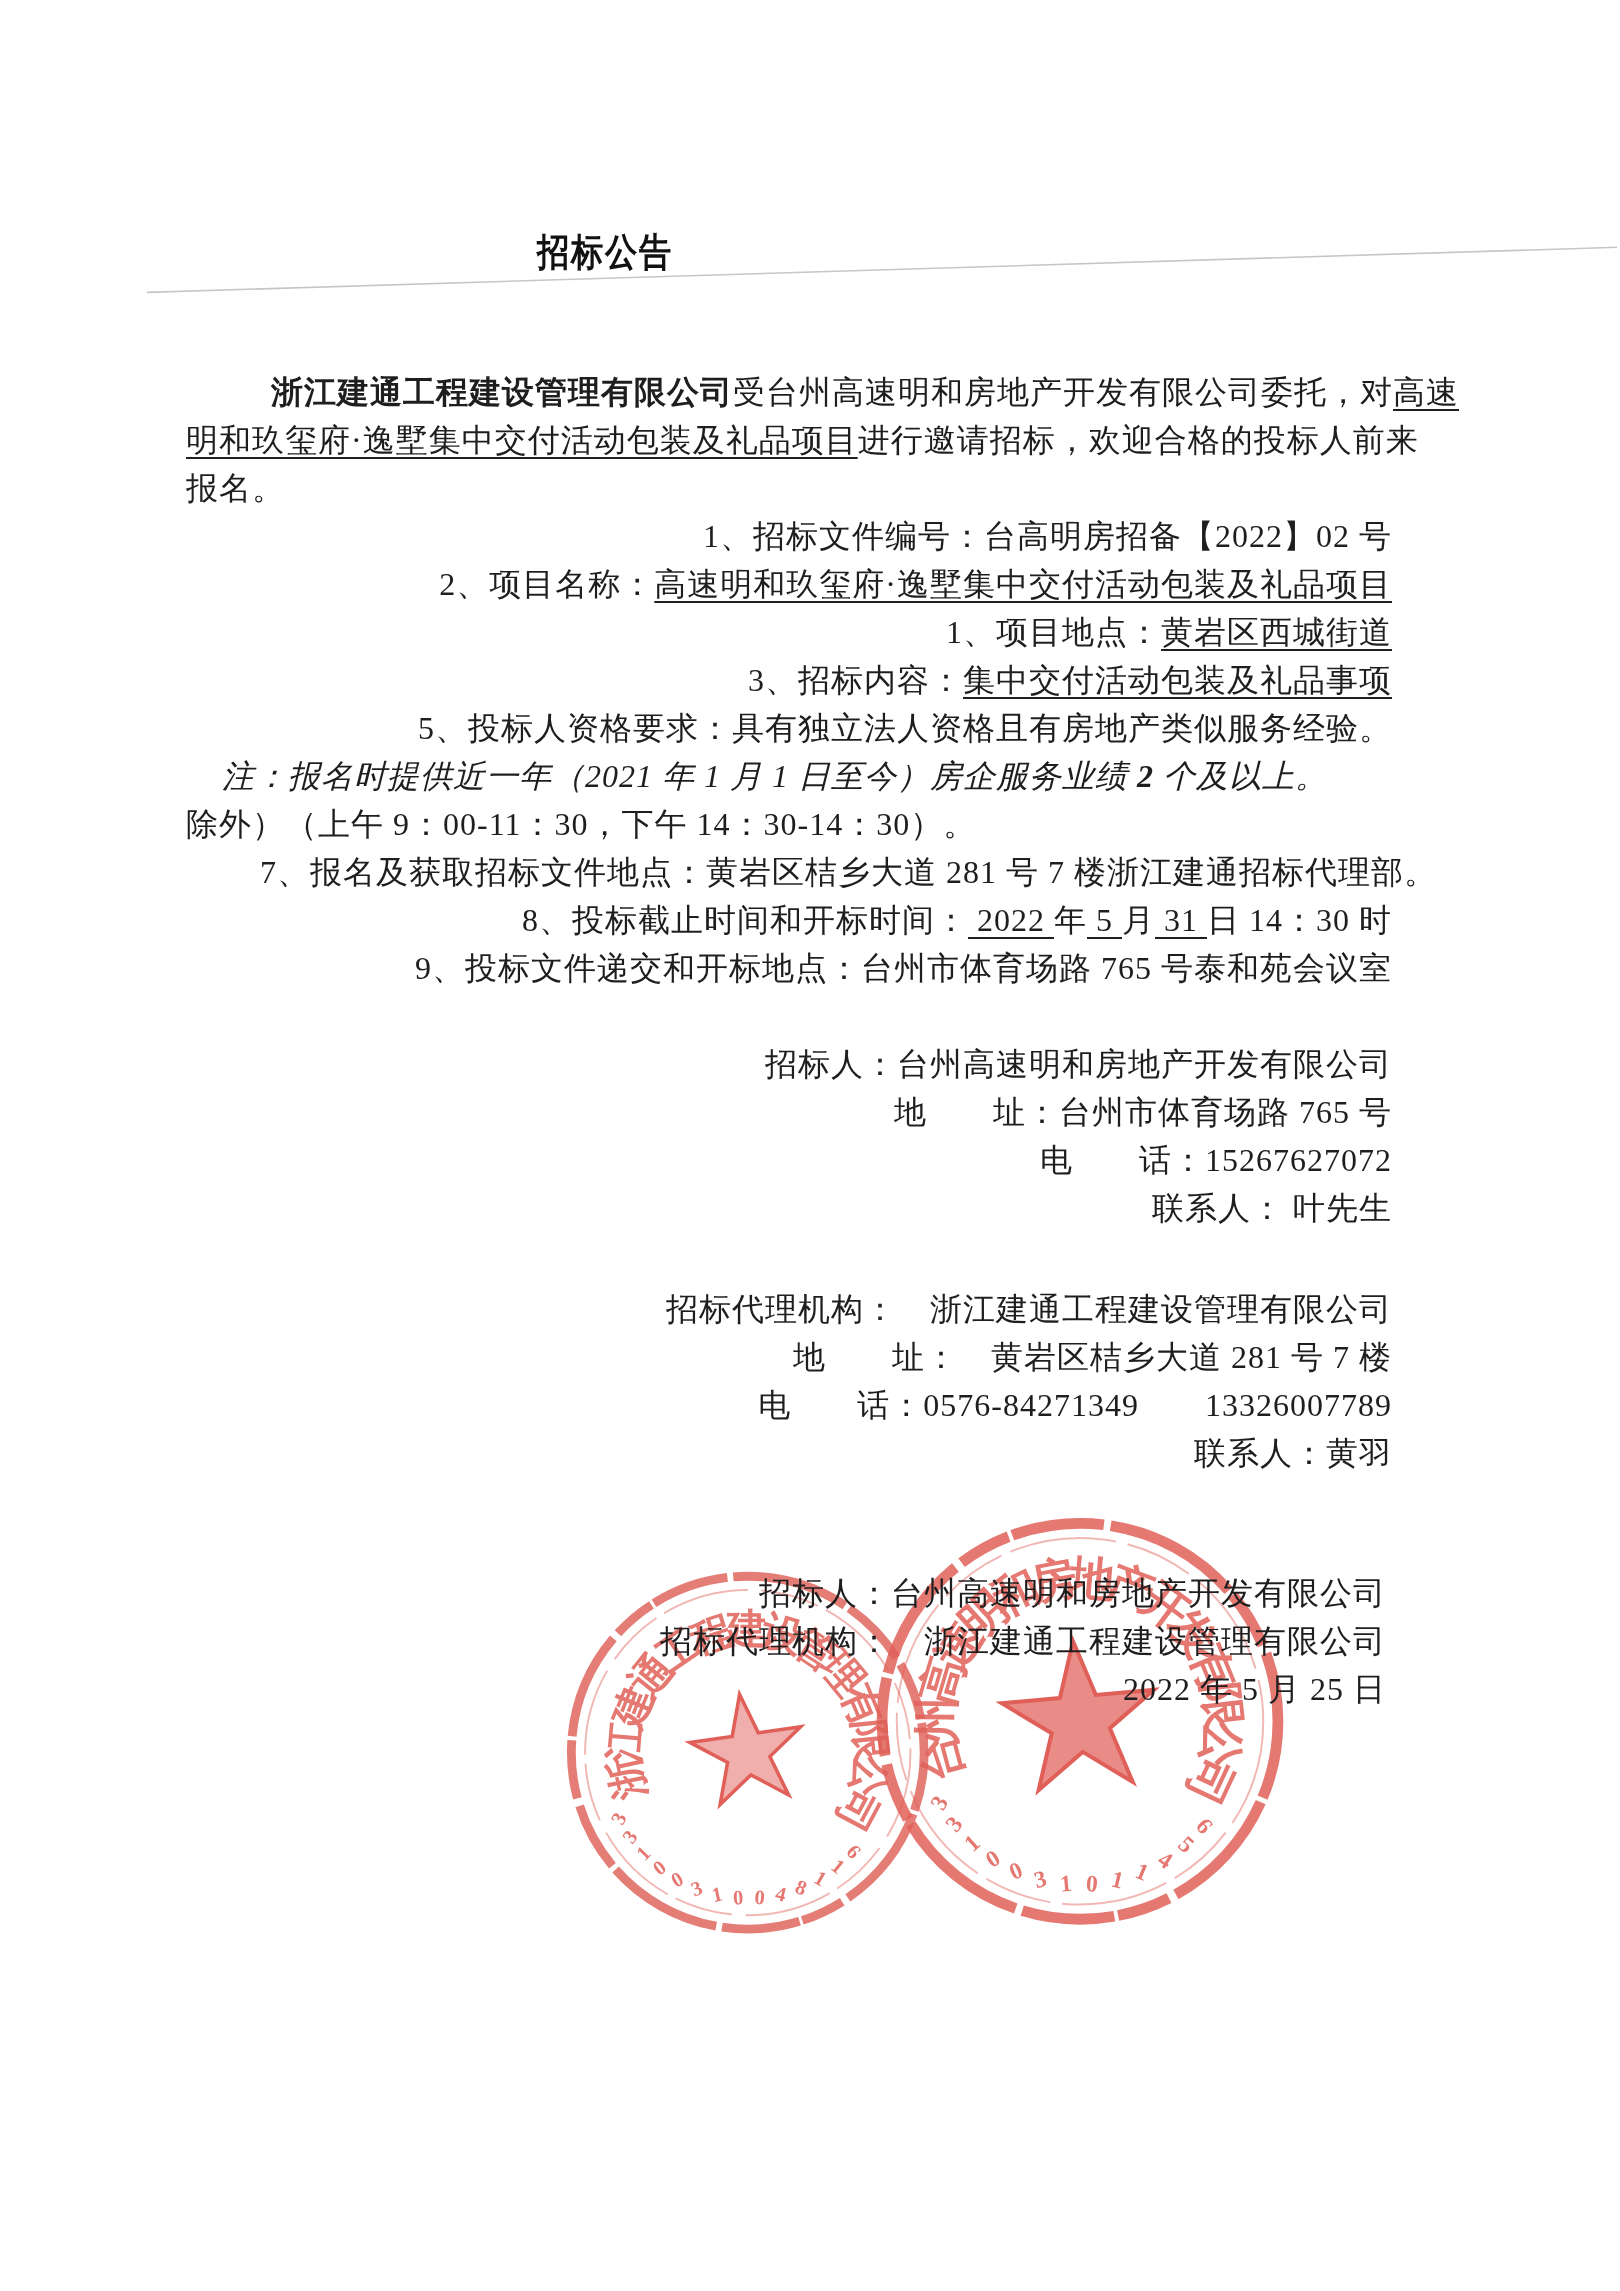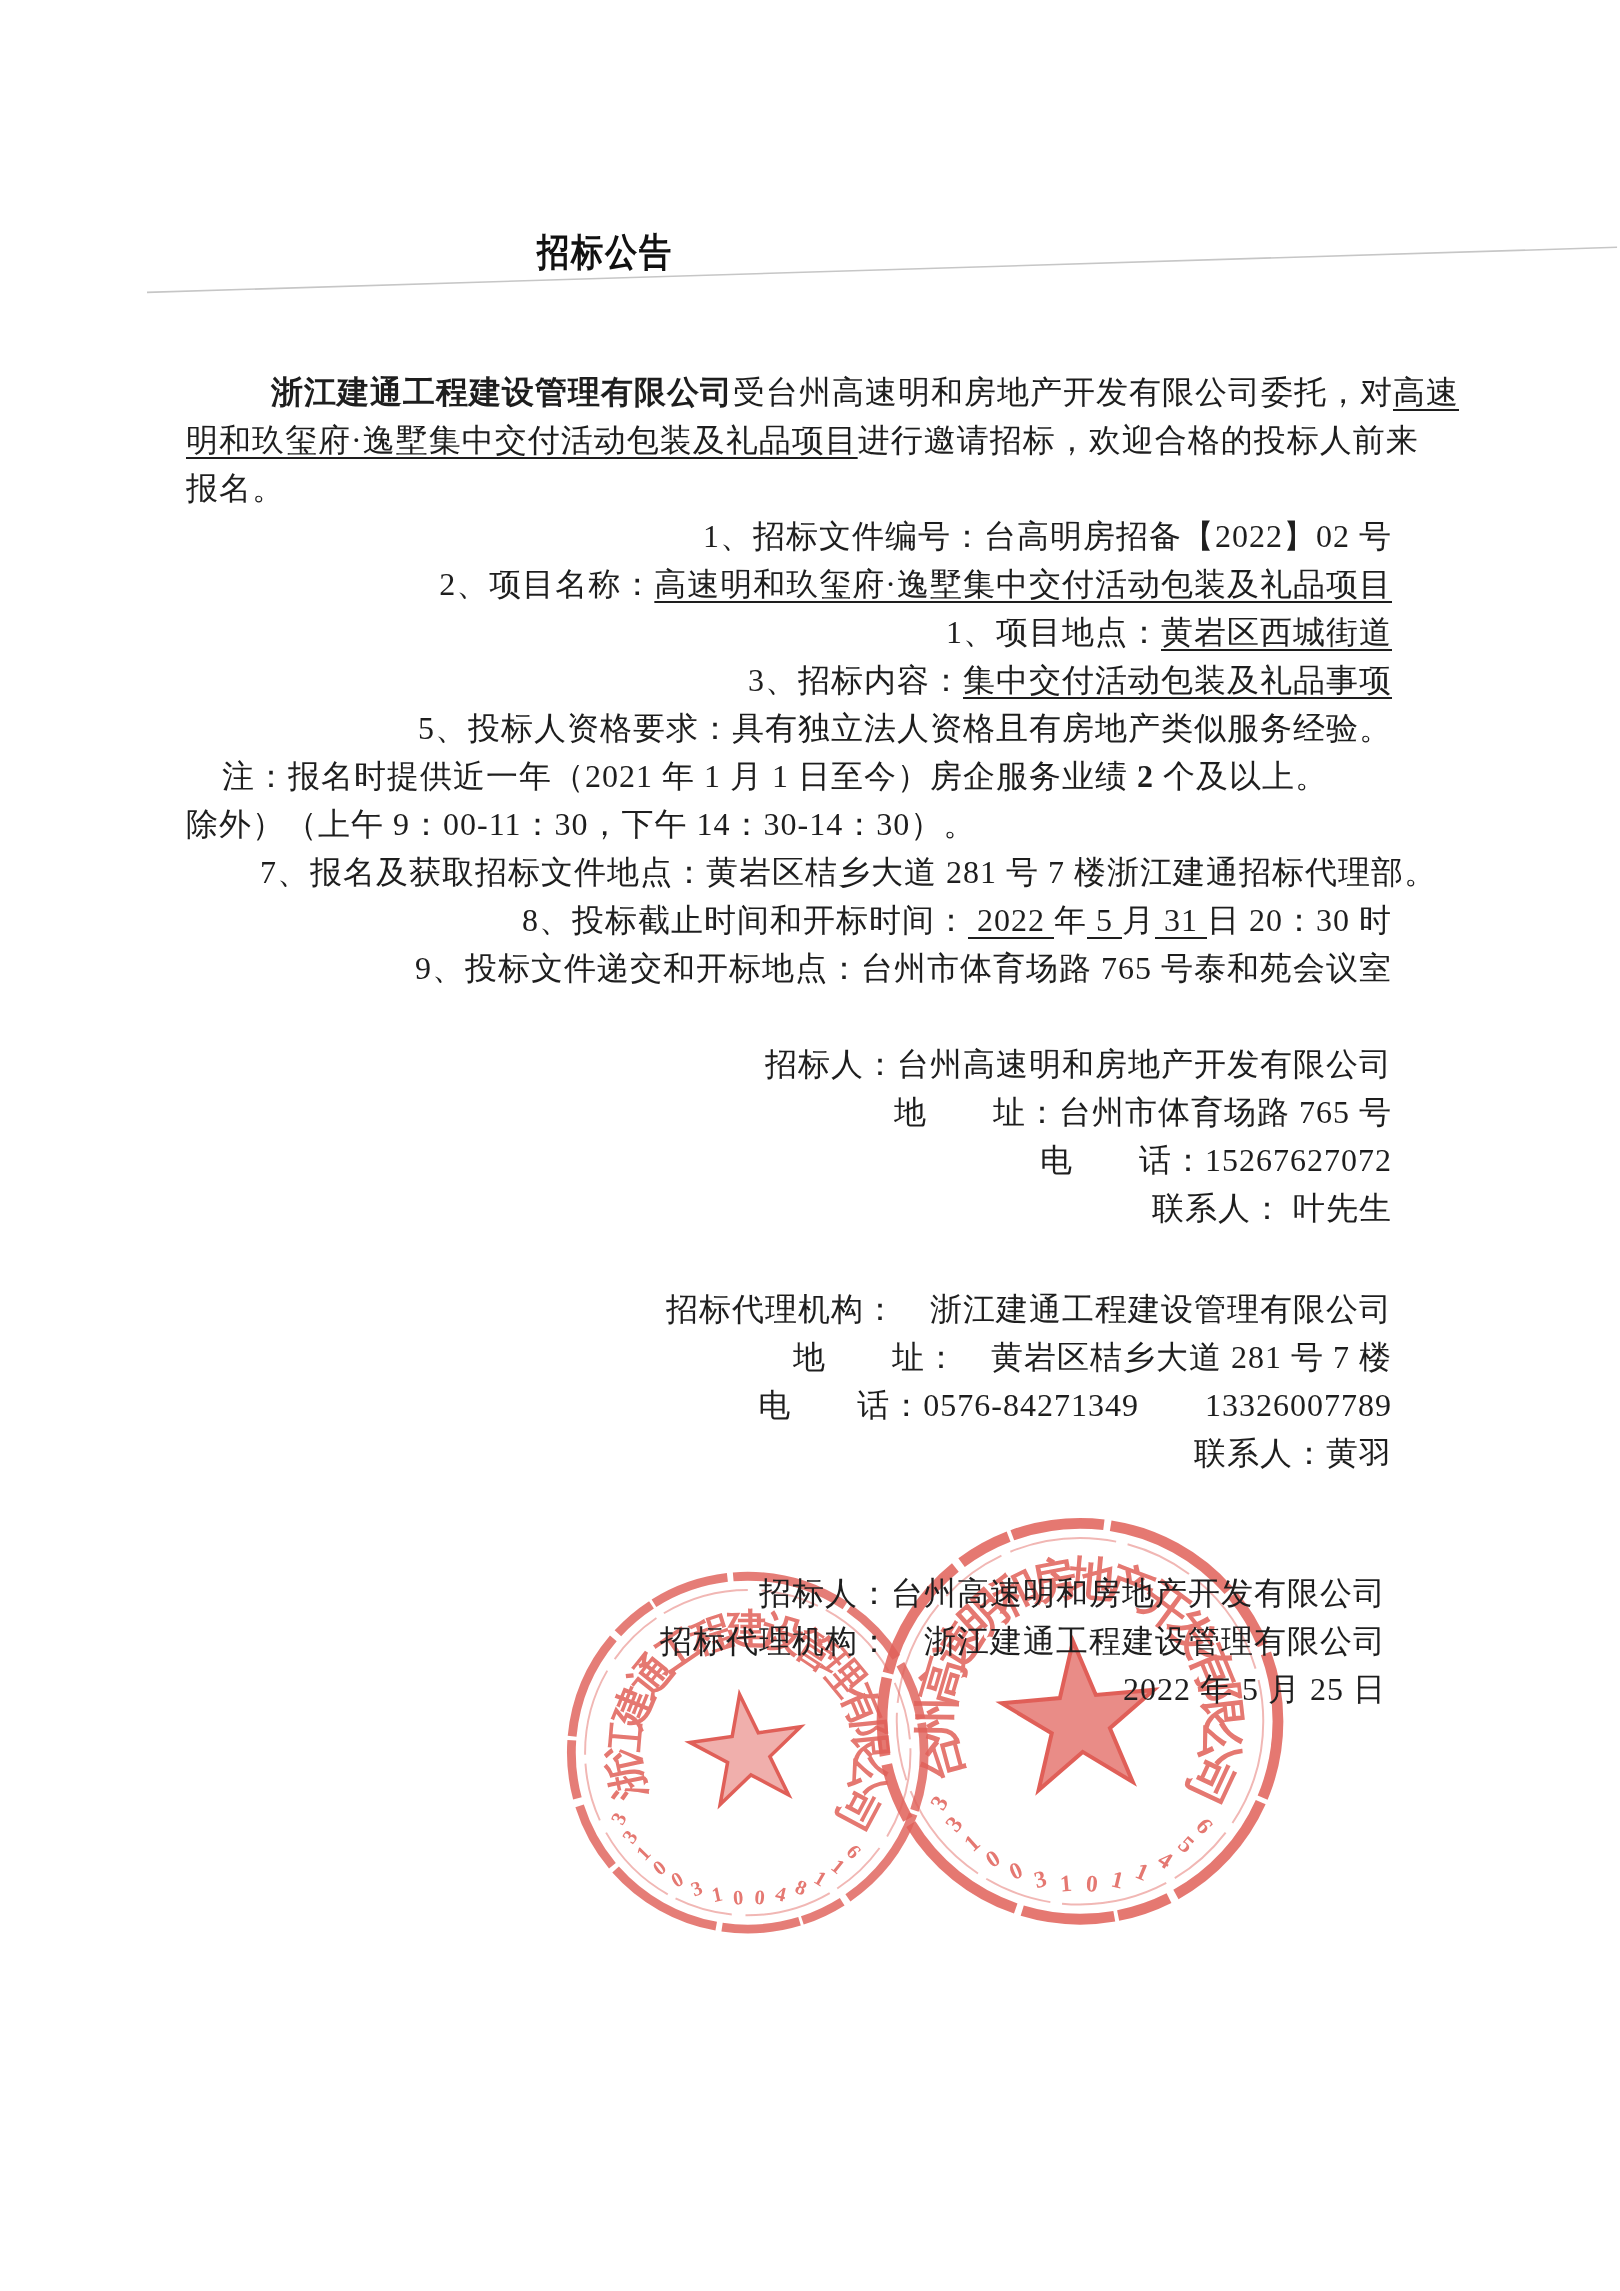--- a/index.html
+++ b/index.html
@@ -13,21 +13,21 @@
   
   .title{position:absolute;left:0;top:227px;width:1210px;text-align:center;z-index:2;
          font-size:38px;font-weight:bold;letter-spacing:2px;color:#111;
          transform:scaleX(.85);}
   
   .doc{position:absolute;left:186px;top:368px;width:1206px;z-index:2;
        font-size:32px;line-height:48px;letter-spacing:1px;}
   .ln{margin:0;padding:0;white-space:pre;}
   .ind-para{text-indent:85px;}
   .ind-item{padding-left:74px;text-align:right;}
-  .ind-note{padding-left:36px;}
+  .ind-note{padding-left:36px;font-style:italic;}
   .gap1{margin-top:48px;}
   .gap2{margin-top:53px;}
   .b{font-weight:bold;}
   .u{text-decoration:underline;text-decoration-thickness:2px;text-underline-offset:5.9px;}
   .sig{margin-top:92px;text-align:right;}
   .sig .ln{padding-right:5.9px;}
 </style>
 </head>
 <body>
 
@@ -119,21 +119,21 @@
     <p class="ln"><span class="u">明和玖玺府·逸墅集中交付活动包装及礼品项目</span><span>进行邀请招标，欢迎合格的投标人前来</span></p>
     <p class="ln"><span>报名。</span></p>
     <p class="ln ind-item"><span>1、招标文件编号：台高明房招备【2022】02 号</span></p>
     <p class="ln ind-item"><span>2、项目名称：</span><span class="u">高速明和玖玺府·逸墅集中交付活动包装及礼品项目</span></p>
     <p class="ln ind-item"><span>1、项目地点：</span><span class="u">黄岩区西城街道</span></p>
     <p class="ln ind-item"><span>3、招标内容：</span><span class="u">集中交付活动包装及礼品事项</span></p>
     <p class="ln ind-item"><span>5、投标人资格要求：具有独立法人资格且有房地产类似服务经验。</span></p>
     <p class="ln ind-note"><span>注：报名时提供近一年（2021 年 1 月 1 日至今）房企服务业绩 </span><span class="b">2</span><span> 个及以上。</span></p>
     <p class="ln"><span>除外）（上午 9：00-11：30，下午 14：30-14：30）。</span></p>
     <p class="ln ind-item"><span>7、报名及获取招标文件地点：黄岩区桔乡大道 281 号 7 楼浙江建通招标代理部。</span></p>
-    <p class="ln ind-item"><span>8、投标截止时间和开标时间：</span><span class="u"> 2022 </span><span>年</span><span class="u"> 5 </span><span>月</span><span class="u"> 31 </span><span>日 20：30 时</span></p>
+    <p class="ln ind-item"><span>8、投标截止时间和开标时间：</span><span class="u"> 2022 </span><span>年</span><span class="u"> 5 </span><span>月</span><span class="u"> 31 </span><span>日 14：30 时</span></p>
     <p class="ln ind-item"><span>9、投标文件递交和开标地点：台州市体育场路 765 号泰和苑会议室</span></p>
 
     <p class="ln ind-item gap1">招标人：台州高速明和房地产开发有限公司</p>
     <p class="ln ind-item">地　　址：台州市体育场路 765 号</p>
     <p class="ln ind-item">电　　话：15267627072</p>
     <p class="ln ind-item">联系人： 叶先生</p>
 
     <p class="ln ind-item gap2">招标代理机构：　浙江建通工程建设管理有限公司</p>
     <p class="ln ind-item">地　　址：　黄岩区桔乡大道 281 号 7 楼</p>
     <p class="ln ind-item">电　　话：0576-84271349　　13326007789</p>

